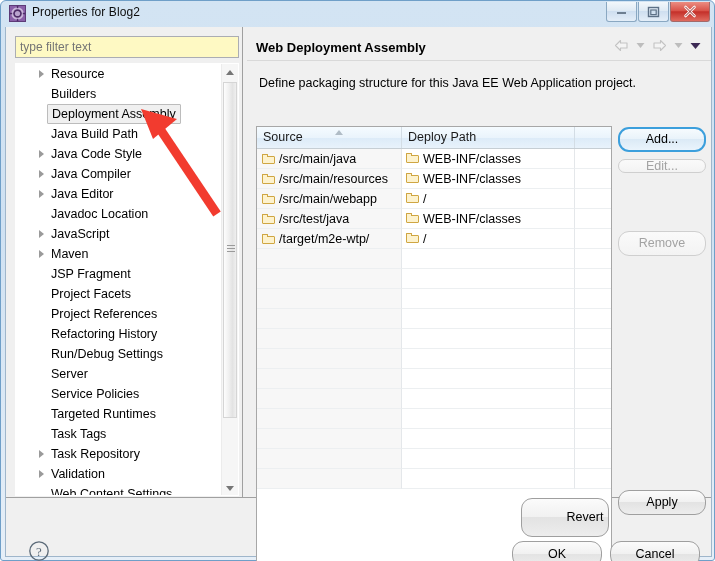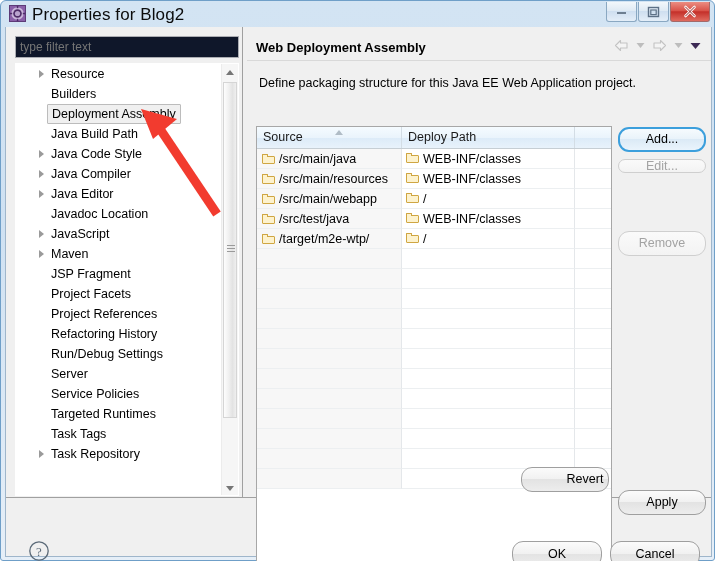--- a/index.html
+++ b/index.html
@@ -35,21 +35,21 @@
     box-sizing: border-box;
   }
   #title-icon {
     position: absolute;
     left: 8px; top: 4px;
     width: 17px; height: 17px;
   }
   #title-text {
     position: absolute;
     left: 31px; top: 4px;
-    font-size: 17px;
+    font-size: 12px;
     color: #0c0c0c;
     letter-spacing: .1px;
     white-space: nowrap;
   }
   .winbtn {
     position: absolute;
     top: 1px;
     height: 20px;
     box-sizing: border-box;
     border: 1px solid #8aa8c2;
@@ -87,21 +87,21 @@
     border-top: none;
   }
 
   
   #filter-input {
     position: absolute;
     left: 9px; top: 9px;
     width: 224px; height: 22px;
     box-sizing: border-box;
     border: 1px solid #abadb3;
-    background: #0f172a;
+    background: #fef9c3;
     font-family: "Liberation Sans", sans-serif;
     font-size: 12px;
     color: #767676;
     padding: 0 4px;
     outline: none;
   }
   #tree-wrap {
     position: absolute;
     left: 9px; top: 36px;
     width: 224px; height: 433px;
@@ -364,21 +364,21 @@
     background: linear-gradient(to bottom, #fafafa 0%, #f3f3f3 100%);
     cursor: default;
   }
   .btn.focused {
     border: 2px solid #3c9fdc;
     background: linear-gradient(to bottom, #f6fbfe 0%, #e9f3fa 48%, #dbeaf6 50%, #eaf4fc 100%);
   }
   #btn-add    { left: 612px; top: 100px;  width: 88px; height: 25px; }
   #btn-edit   { left: 612px; top: 132px;  width: 88px; height: 14px; }
   #btn-remove { left: 612px; top: 164px;  width: 88px; height: 25px; margin-top: 40px; }
-  #btn-revert { left: 515px; top: 440px;  width: 88px; height: 25px; padding-left: 40px; }
+  #btn-revert { left: 515px; top: 471px;  width: 88px; height: 39px; padding-left: 40px; }
   #btn-apply  { left: 612px; top: 463px;  width: 88px; height: 25px; }
   #btn-ok     { left: 506px; top: 514px;  width: 90px; height: 26px; }
   #btn-cancel { left: 604px; top: 514px;  width: 90px; height: 26px; }
 
   
   #help-icon {
     position: absolute;
     left: 22px; top: 513px;
     width: 22px; height: 22px;
     cursor: pointer;
@@ -458,20 +458,22 @@
           <div class="tree-item"><span class="tree-label">JSP Fragment</span></div>
           <div class="tree-item"><span class="tree-label">Project Facets</span></div>
           <div class="tree-item"><span class="tree-label">Project References</span></div>
           <div class="tree-item"><span class="tree-label">Refactoring History</span></div>
           <div class="tree-item"><span class="tree-label">Run/Debug Settings</span></div>
           <div class="tree-item"><span class="tree-label">Server</span></div>
           <div class="tree-item"><span class="tree-label">Service Policies</span></div>
           <div class="tree-item"><span class="tree-label">Targeted Runtimes</span></div>
           <div class="tree-item"><span class="tree-label">Task Tags</span></div>
           <div class="tree-item"><span class="twisty"></span><span class="tree-label">Task Repository</span></div>
+          <div class="tree-item"><span class="twisty"></span><span class="tree-label">Validation</span></div>
+          <div class="tree-item"><span class="tree-label">Web Content Settings</span></div>
         </div>
 
       <div id="tree-scroll">
         <div class="sb-arrow" id="tree-sb-up">
           <span class="sb-tri-up"></span>
         </div>
         <div id="tree-sb-thumb">
           <div id="tree-sb-grip">
             <i></i>
               <i></i>

